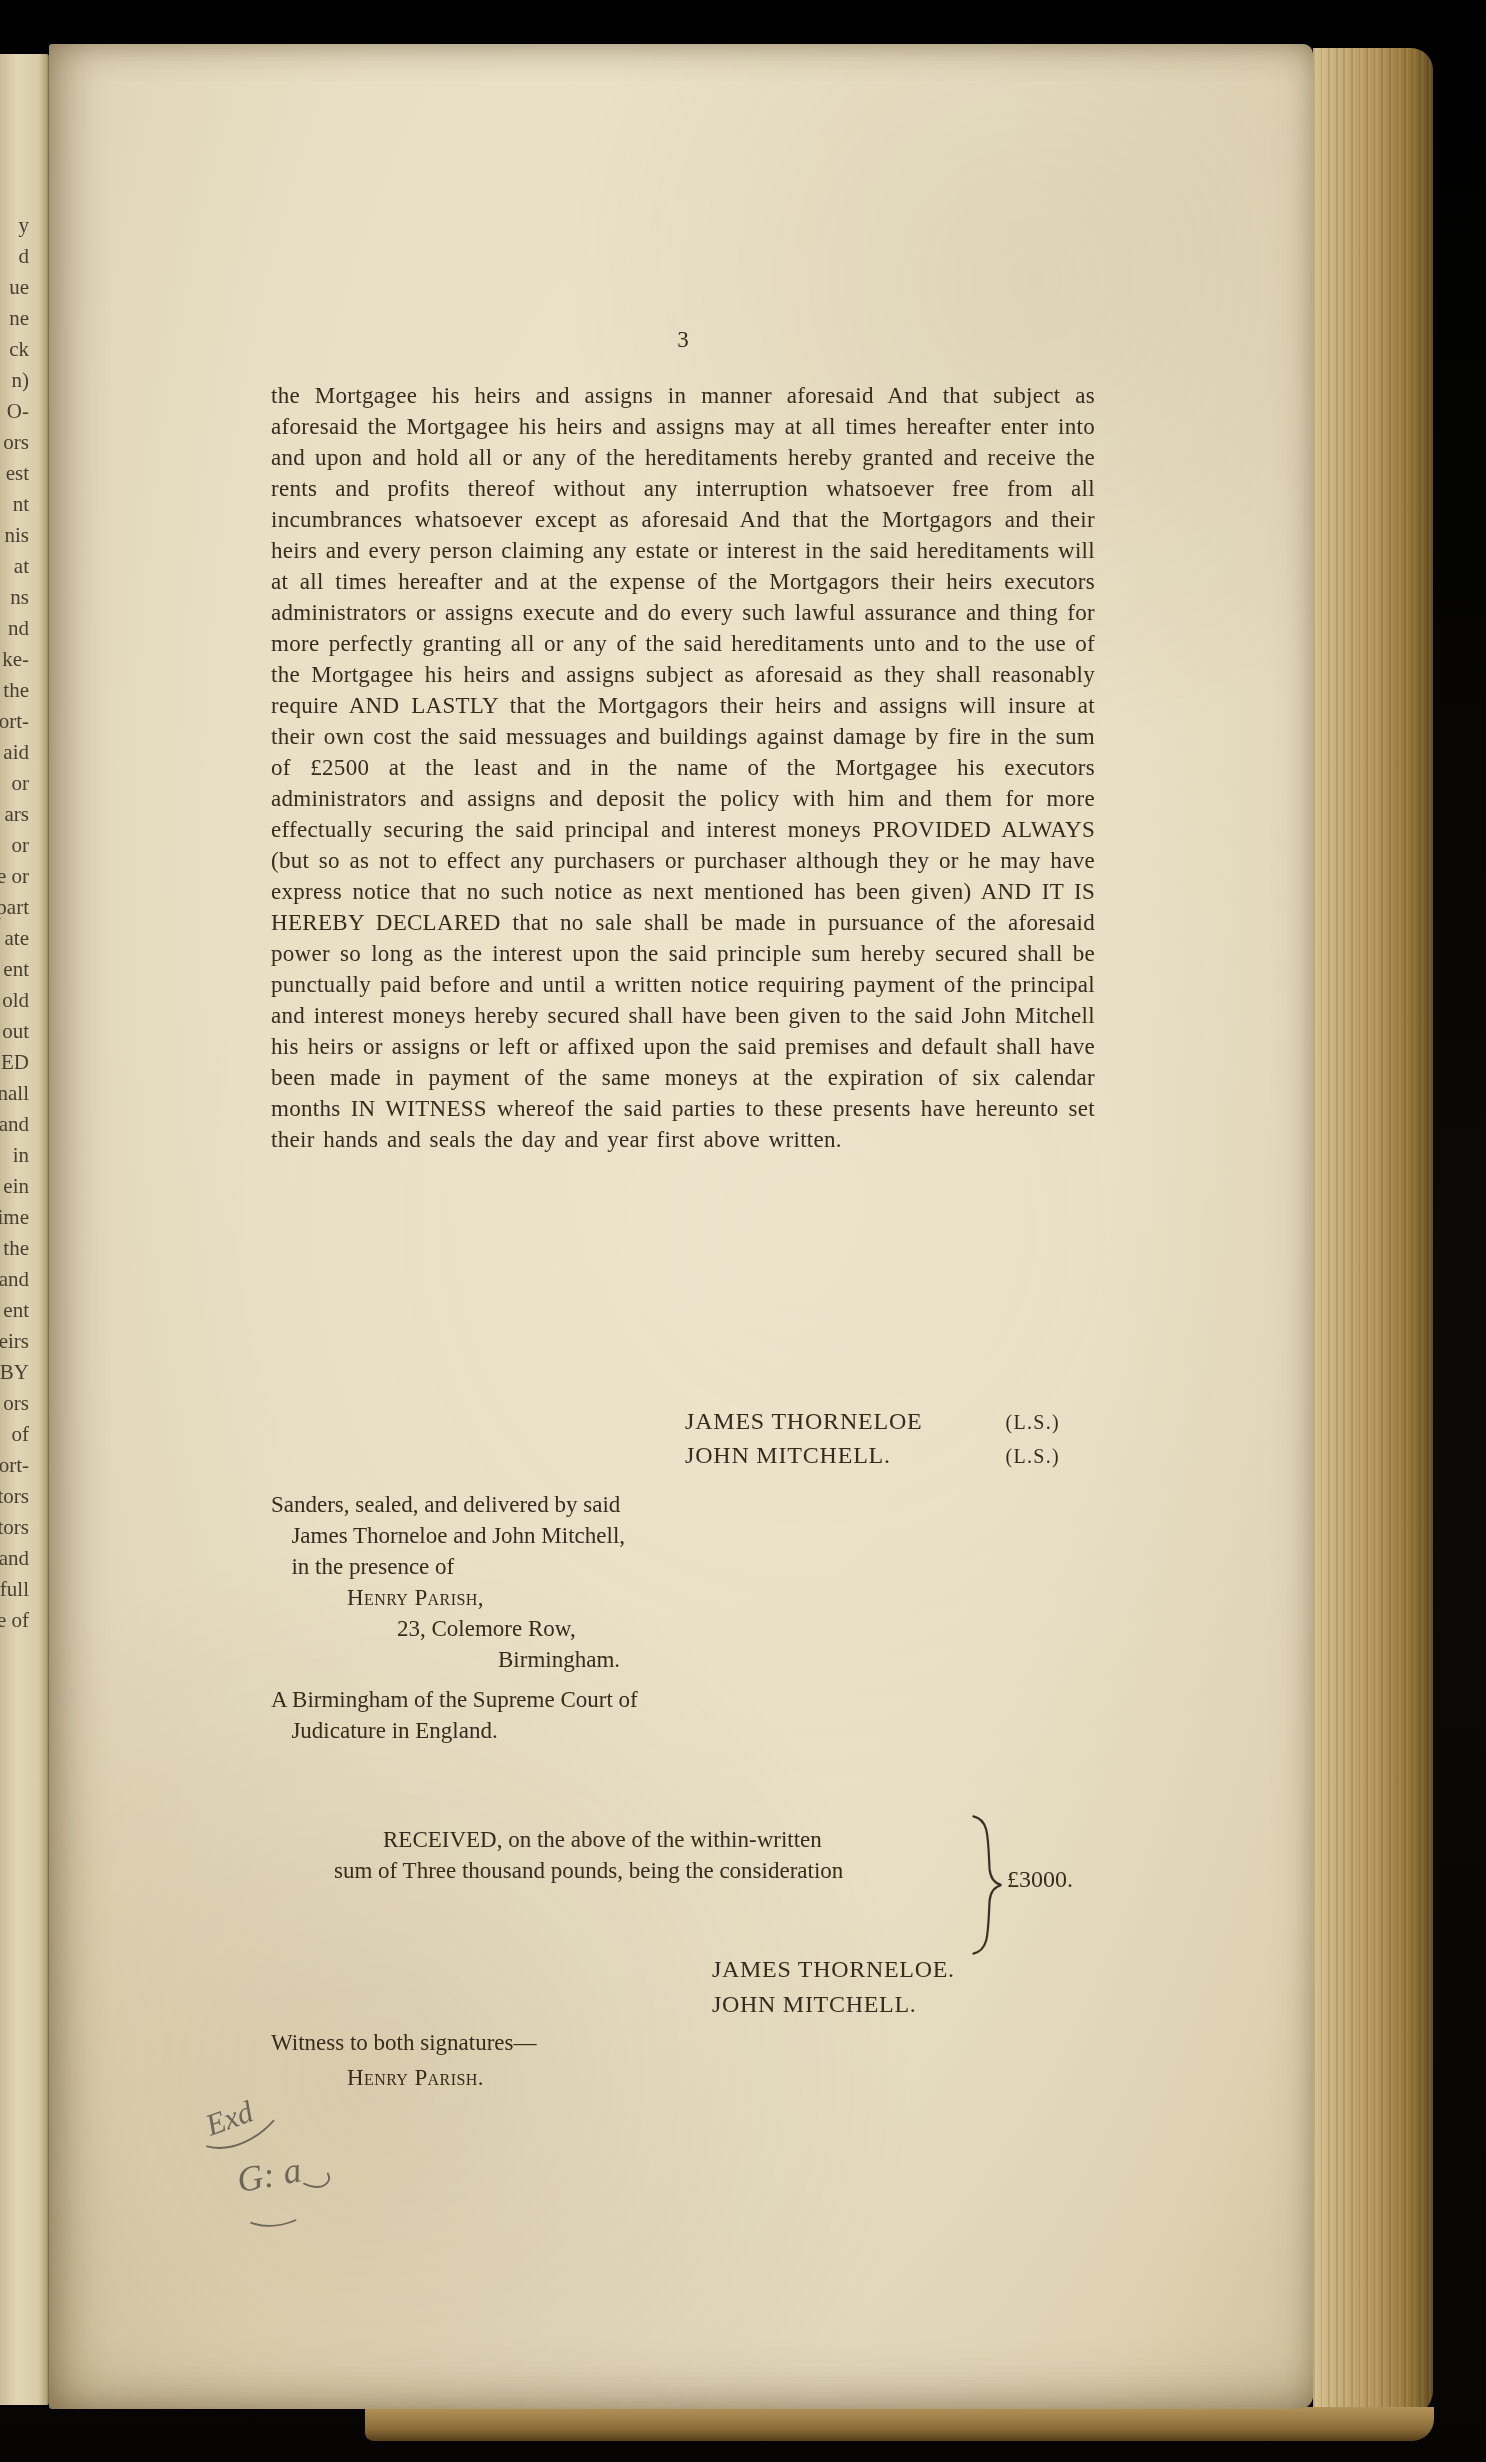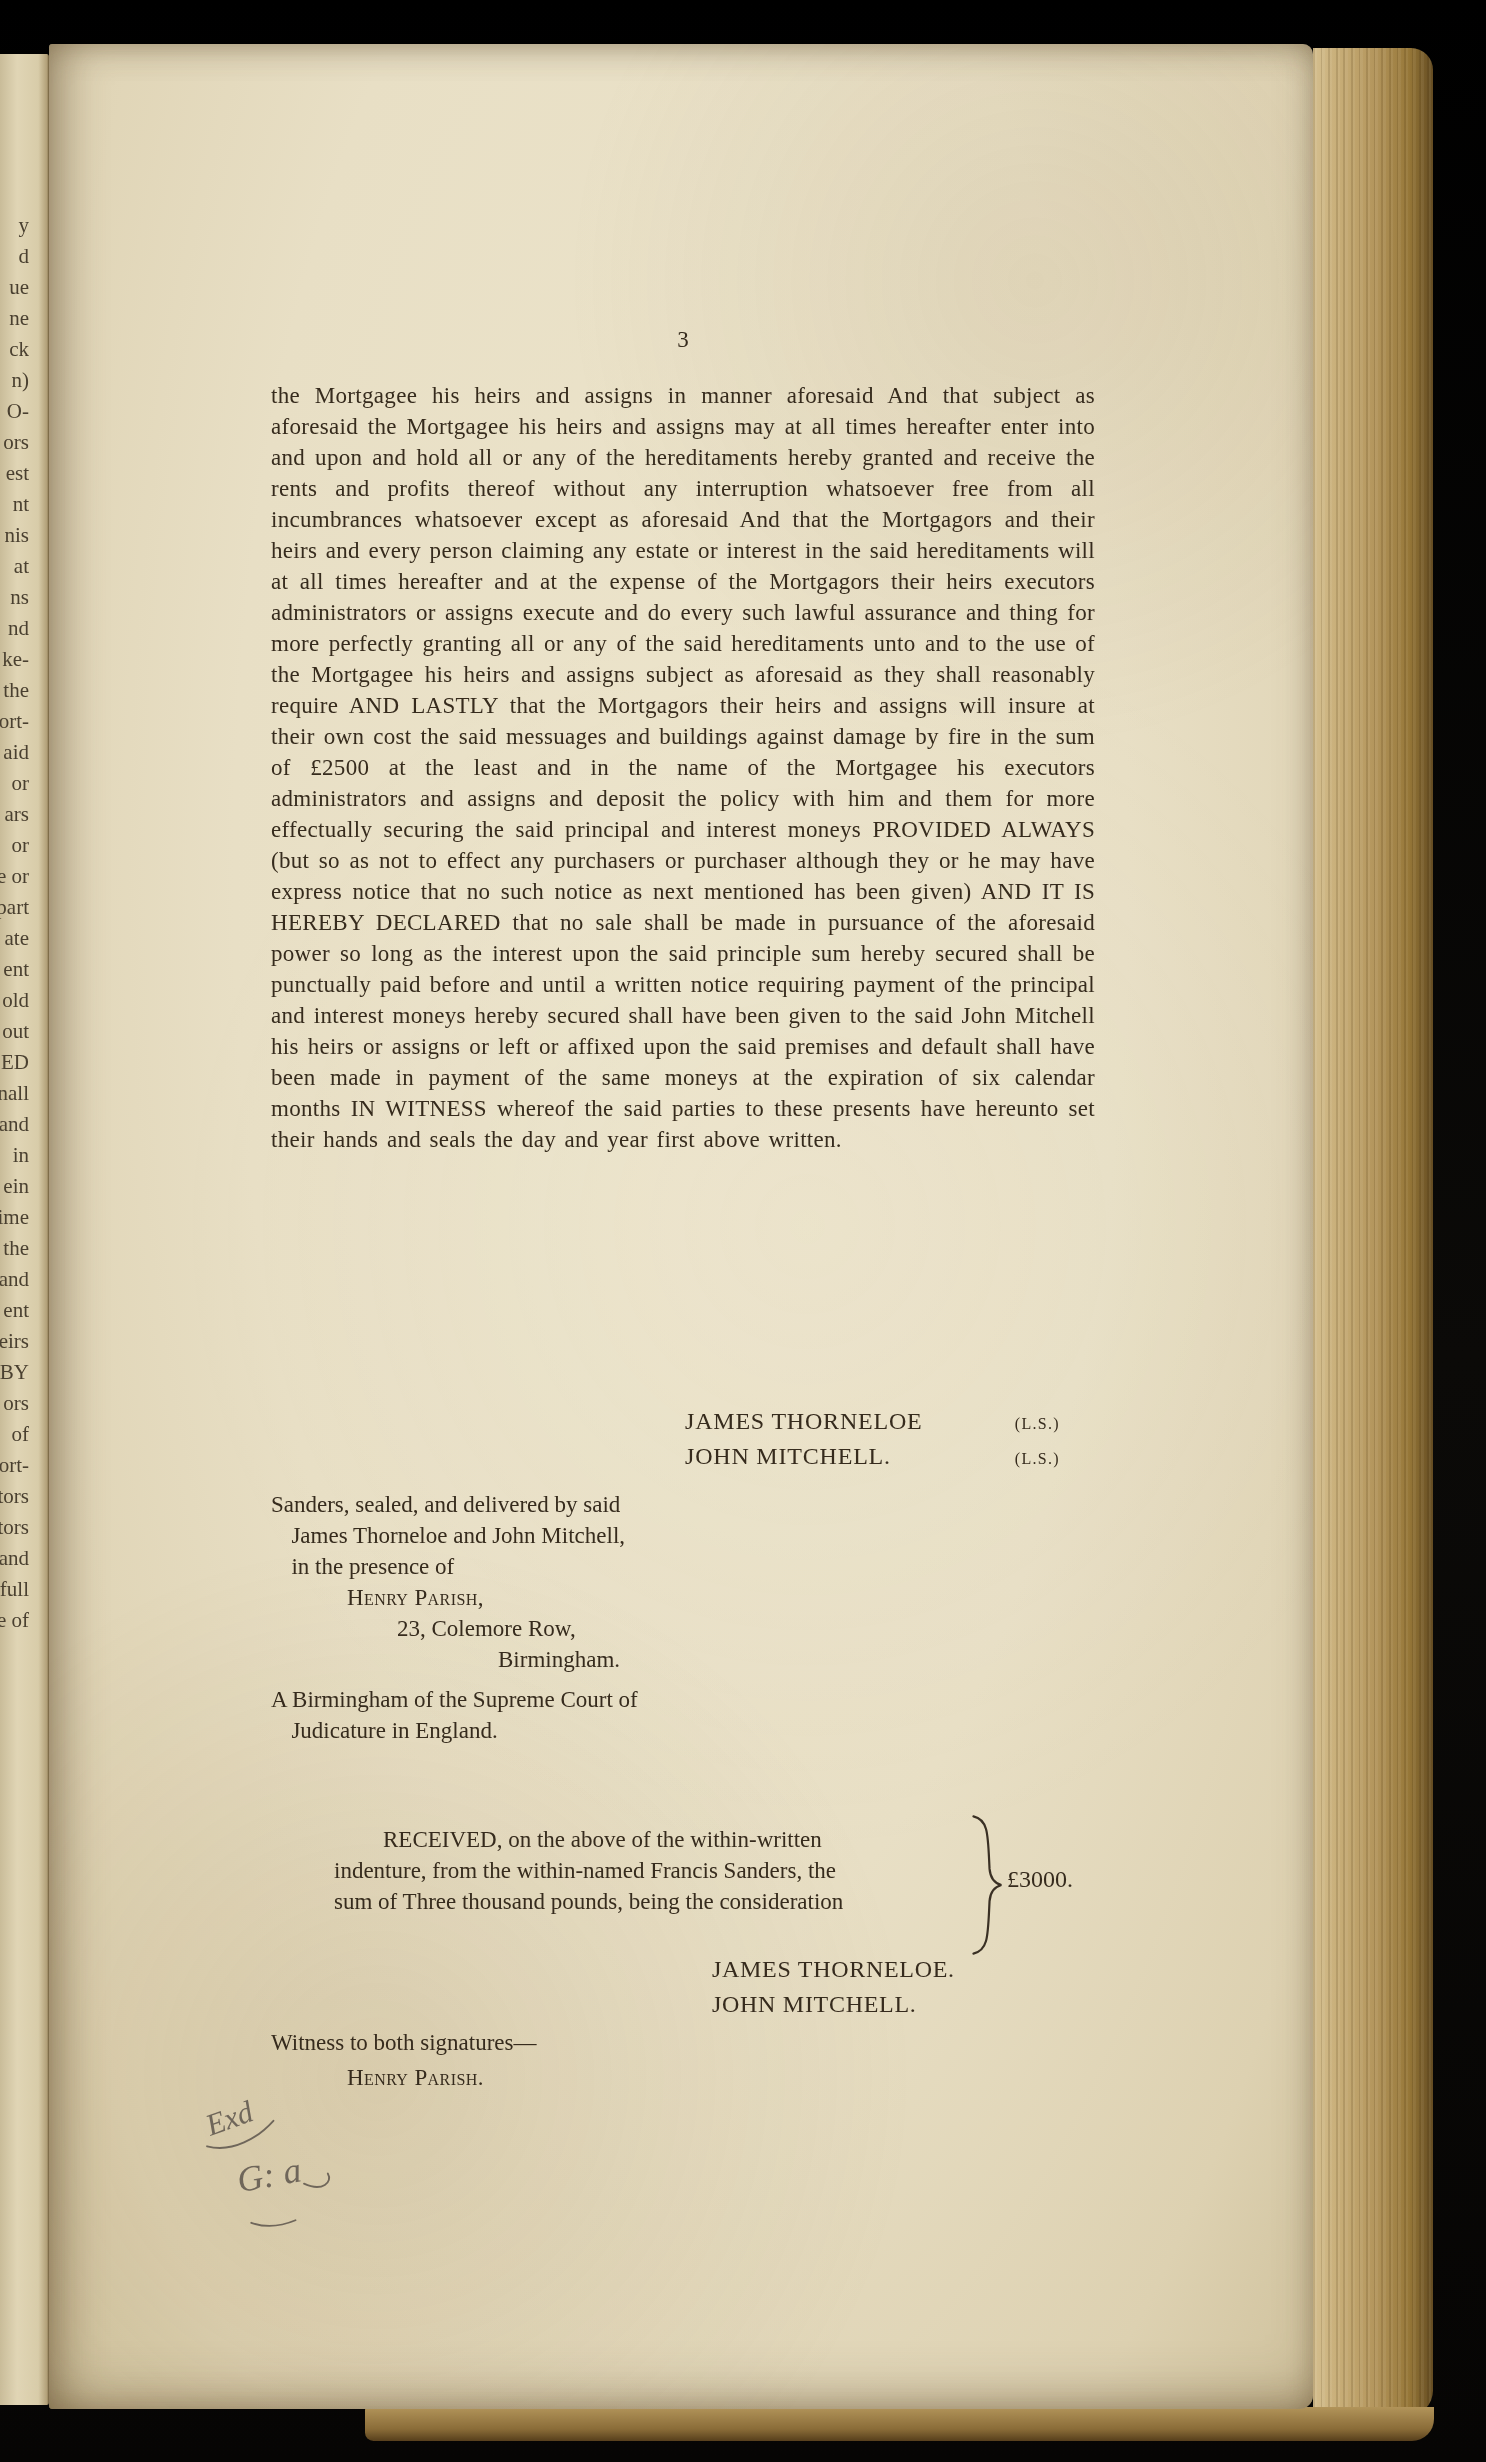--- a/index.html
+++ b/index.html
@@ -66,21 +66,21 @@
   .body-text{
     position:absolute;left:222px;top:316px;width:824px;
     font-size:23px;line-height:31px;text-align:justify;
     letter-spacing:0.3px;word-spacing:2.5px;margin-top:20px;
   }
   .seal-sigs{
     position:absolute;left:636px;top:1361px;width:375px;
     font-size:24px;letter-spacing:0.8px;
   }
   .seal-row{display:flex;justify-content:space-between;align-items:baseline;line-height:33px;}
-  .seal{font-size:16px;letter-spacing:1.3px;}
+  .seal{font-size:20px;letter-spacing:1.3px;}
 
   .attestation{position:absolute;left:222px;top:1445px;font-size:23px;line-height:31px;}
   .ind1{margin-left:20.4px;}
   .ind2{margin-left:76px;}
   .ind3{margin-left:126px;}
   .ind4{margin-left:227px;}
   .gap-top{margin-top:8.5px;}
   .smallcaps{font-variant:small-caps;letter-spacing:0.4px;}
 
   .receipt{position:absolute;left:285px;top:1780px;width:684px;font-size:23px;line-height:31px;}
@@ -177,21 +177,20 @@
       <div class="ind1">in the presence of</div>
       <div class="ind2 smallcaps">Henry Parish,</div>
       <div class="ind3">23, Colemore Row,</div>
       <div class="ind4">Birmingham.</div>
       <div class="gap-top">A Birmingham of the Supreme Court of</div>
       <div class="ind1">Judicature in England.</div>
     </div>
 
     <div class="receipt">
       <div class="first">RECEIVED, on the above of the within-written</div>
-      <div>indenture, from the within-named Francis Sanders, the</div>
       <div>sum of Three thousand pounds, being the consideration</div>
     </div>
 
     <svg class="brace" width="34" height="144" viewBox="0 0 40 170">
       <path d="M4 4 C 22 8, 21 26, 23 66 C 24 78, 29 83, 37 85 C 29 87, 24 92, 23 104 C 21 144, 22 162, 4 166" fill="none" stroke="#3a3024" stroke-width="2.6" stroke-linecap="round"></path>
     </svg>
 
     <div class="amount">£3000.</div>
 
     <div class="receipt-sigs">

